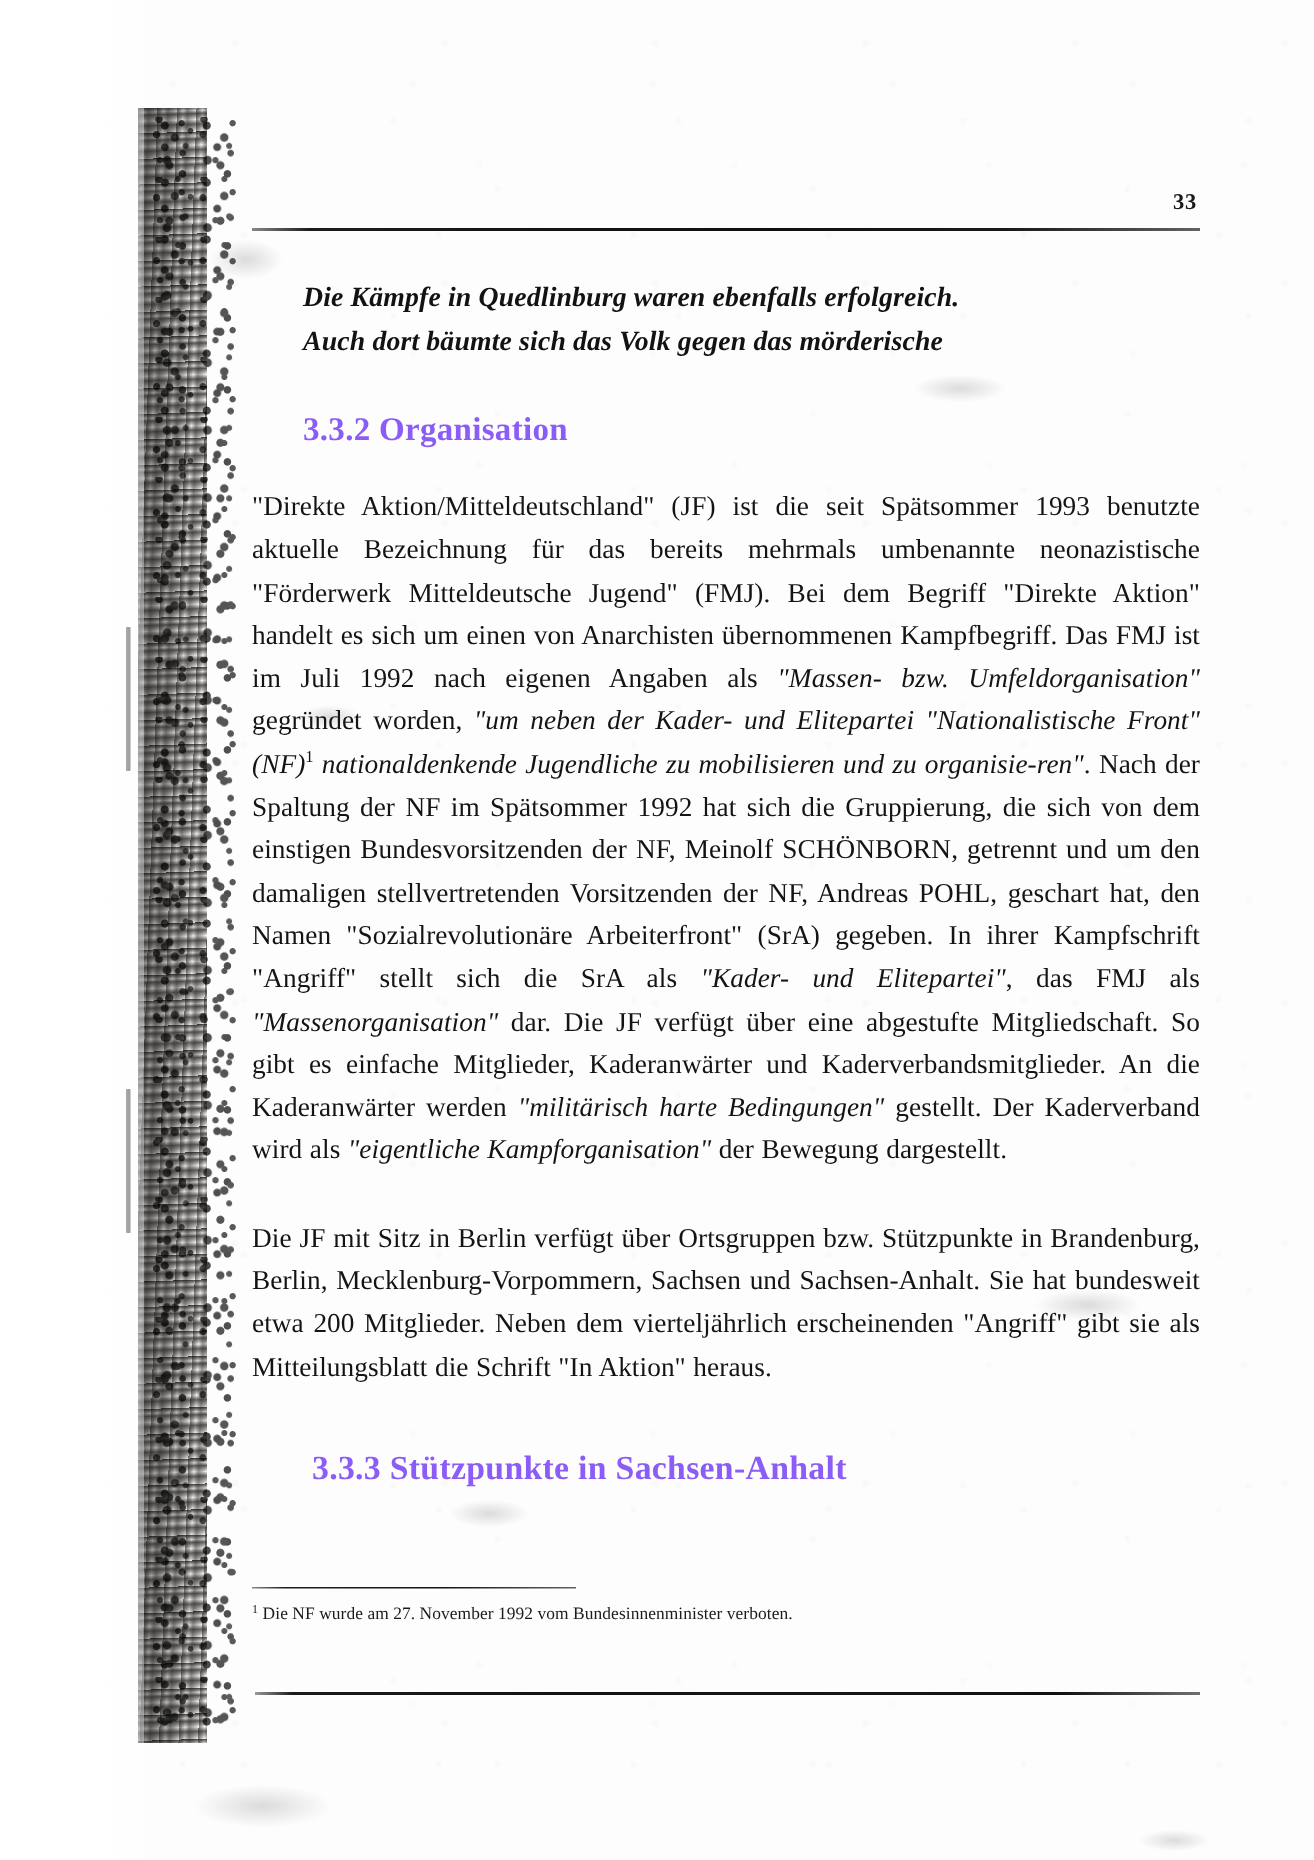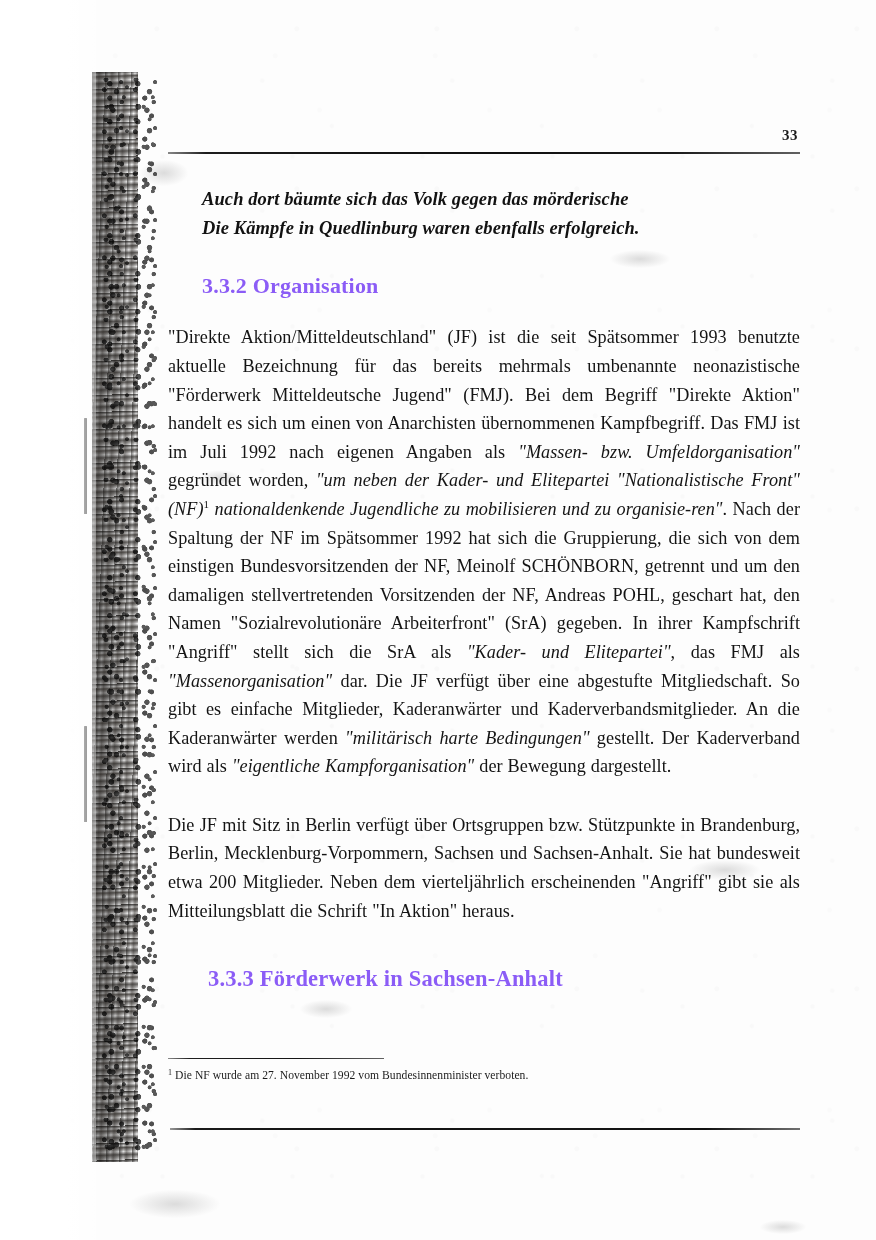--- a/index.html
+++ b/index.html
@@ -260,31 +260,31 @@
 
 <div class="sheet">
 
   <div class="content">
 
     <div class="folio">33</div>
 
     <div class="rule-top"></div>
 
     <blockquote class="blockquote">
+      <span class="ql">Die Kämpfe in Quedlinburg waren ebenfalls erfolgreich.</span>
       <span class="ql">Auch dort bäumte sich das Volk gegen das mörderische</span>
-      <span class="ql">Die Kämpfe in Quedlinburg waren ebenfalls erfolgreich.</span>
     </blockquote>
 
     <h2 class="section-heading">3.3.2 Organisation</h2>
 
     <p class="body-para"><span>"Direkte Aktion/Mitteldeutschland" (JF) ist die seit Spätsommer 1993 benutzte aktuelle Bezeichnung für das bereits mehrmals umbenannte neonazistische "Förderwerk Mitteldeutsche Jugend" (FMJ). Bei dem Begriff "Direkte Aktion" handelt es sich um einen von Anarchisten übernommenen Kampfbegriff. Das FMJ ist im Juli 1992 nach eigenen Angaben als </span><span class="it">"Massen- bzw. Umfeldorganisation"</span><span> gegründet worden, </span><span class="it">"um neben der Kader- und Elitepartei "Nationalistische Front" (NF)</span><span class="fn-ref">1</span><span class="it"> nationaldenkende Jugendliche zu mobilisieren und zu organisie-ren"</span><span>. Nach der Spaltung der NF im Spätsommer 1992 hat sich die Gruppierung, die sich von dem einstigen Bundesvorsitzenden der NF, Meinolf SCHÖNBORN, getrennt und um den damaligen stellvertretenden Vorsitzenden der NF, Andreas POHL, geschart hat, den Namen "Sozialrevolutionäre Arbeiterfront" (SrA) gegeben. In ihrer Kampfschrift "Angriff" stellt sich die SrA als </span><span class="it">"Kader- und Elitepartei"</span><span>, das FMJ als </span><span class="it">"Massenorganisation"</span><span> dar. Die JF verfügt über eine abgestufte Mitgliedschaft. So gibt es einfache Mitglieder, Kaderanwärter und Kaderverbandsmitglieder. An die Kaderanwärter werden </span><span class="it">"militärisch harte Bedingungen"</span><span> gestellt. Der Kaderverband wird als </span><span class="it">"eigentliche Kampforganisation"</span><span> der Bewegung dargestellt.</span></p>
 
     <p class="body-para gap-before">Die JF mit Sitz in Berlin verfügt über Ortsgruppen bzw. Stützpunkte in Brandenburg, Berlin, Mecklenburg-Vorpommern, Sachsen und Sachsen-Anhalt. Sie hat bundesweit etwa 200 Mitglieder. Neben dem vierteljährlich erscheinenden "Angriff" gibt sie als Mitteilungsblatt die Schrift "In Aktion" heraus.</p>
 
-    <h2 class="section-heading second">3.3.3 Förderwerk in Sachsen-Anhalt</h2>
+    <h2 class="section-heading second">3.3.3 Stützpunkte in Sachsen-Anhalt</h2>
 
 
   </div>
 
   <div class="footnote-zone">
     <div class="rule-footnote"></div>
     <div class="footnote-text"><span class="fn-num">1</span><span>Die NF wurde am 27. November 1992 vom Bundesinnenminister verboten.</span></div>
   </div>
 
   <div class="rule-bottom"></div>

